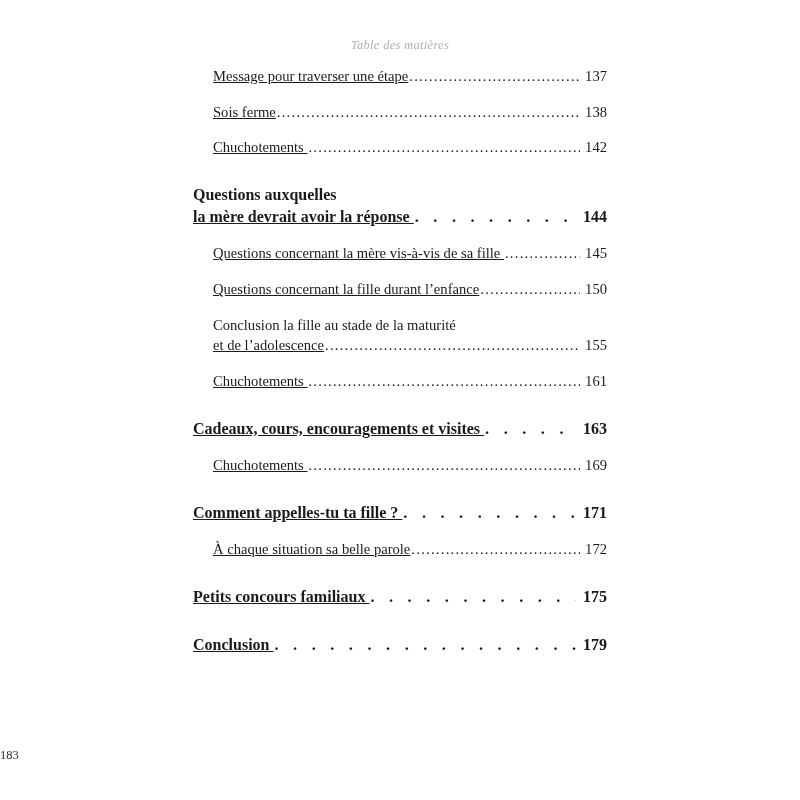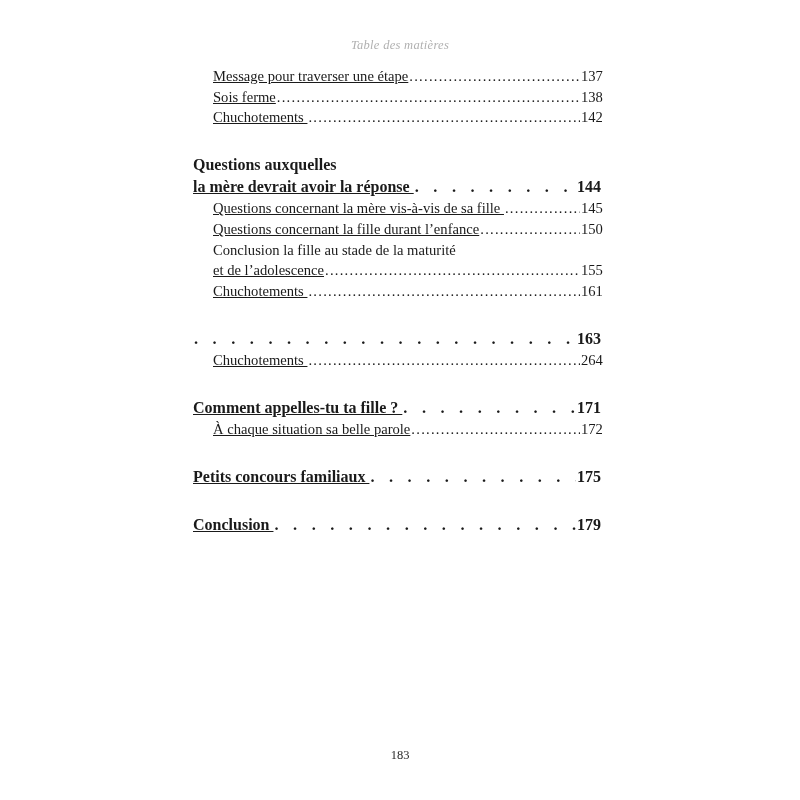--- a/index.html
+++ b/index.html
@@ -68,30 +68,31 @@
   .row .leader {
     flex: 1 1 auto;
     overflow: hidden;
     white-space: nowrap;
     margin: 0 1px;
     min-width: 4px;
   }
 
   .row .pagenum {
     flex: 0 0 auto;
-    text-align: left;
+    text-align: right;
     white-space: pre;
   }
 
   
   .entry.sub {
     margin-left: 20px;
     width: 394px;
     font-size: 14.6px;
     line-height: 1.42;
+    margin-top: 15px;
   }
   .entry.sub .leader::before {
     content: ". . . . . . . . . . . . . . . . . . . . . . . . . . . . . . . . . . . . . . . . . . . . . . . . . . . . . . . . . . . . . . . .";
     letter-spacing: -1.2px;
     font-size: 14.6px;
   }
   .entry.sub .pagenum {
     min-width: 26px;
   }
 
@@ -120,21 +121,20 @@
     display: block;
     white-space: pre;
   }
 
   
   .folio {
     position: absolute;
     top: 748px;
     left: 0;
     width: 800px;
-    text-align: center;
     font-size: 12.5px;
     color: #2a2a2a;
   }
 </style>
 </head>
 <body>
 
 <div class="page">
 
   <div class="running-head">Table des matières</div>
@@ -193,29 +193,30 @@
       </div>
       <div class="entry sub">
         <div class="row">
           <span class="label">Chuchotements </span>
           <span class="leader"></span>
           <span class="pagenum">161</span>
         </div>
       </div>
       <div class="entry chapter">
         <div class="row">
+          <span class="label">Cadeaux, cours, encouragements et visites </span>
           <span class="leader"></span>
           <span class="pagenum">163</span>
         </div>
       </div>
       <div class="entry sub">
         <div class="row">
           <span class="label">Chuchotements </span>
           <span class="leader"></span>
-          <span class="pagenum">264</span>
+          <span class="pagenum">169</span>
         </div>
       </div>
       <div class="entry chapter">
         <div class="row">
           <span class="label">Comment appelles-tu ta fille ? </span>
           <span class="leader"></span>
           <span class="pagenum">171</span>
         </div>
       </div>
       <div class="entry sub">

